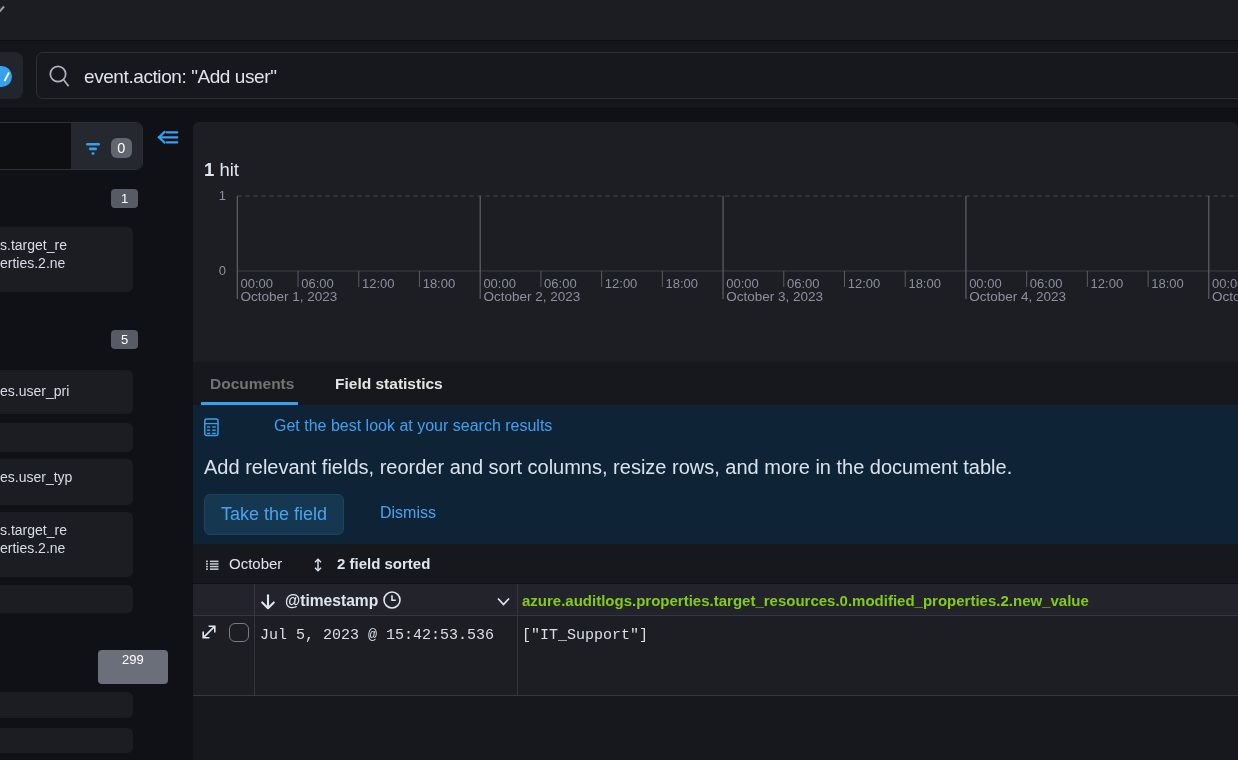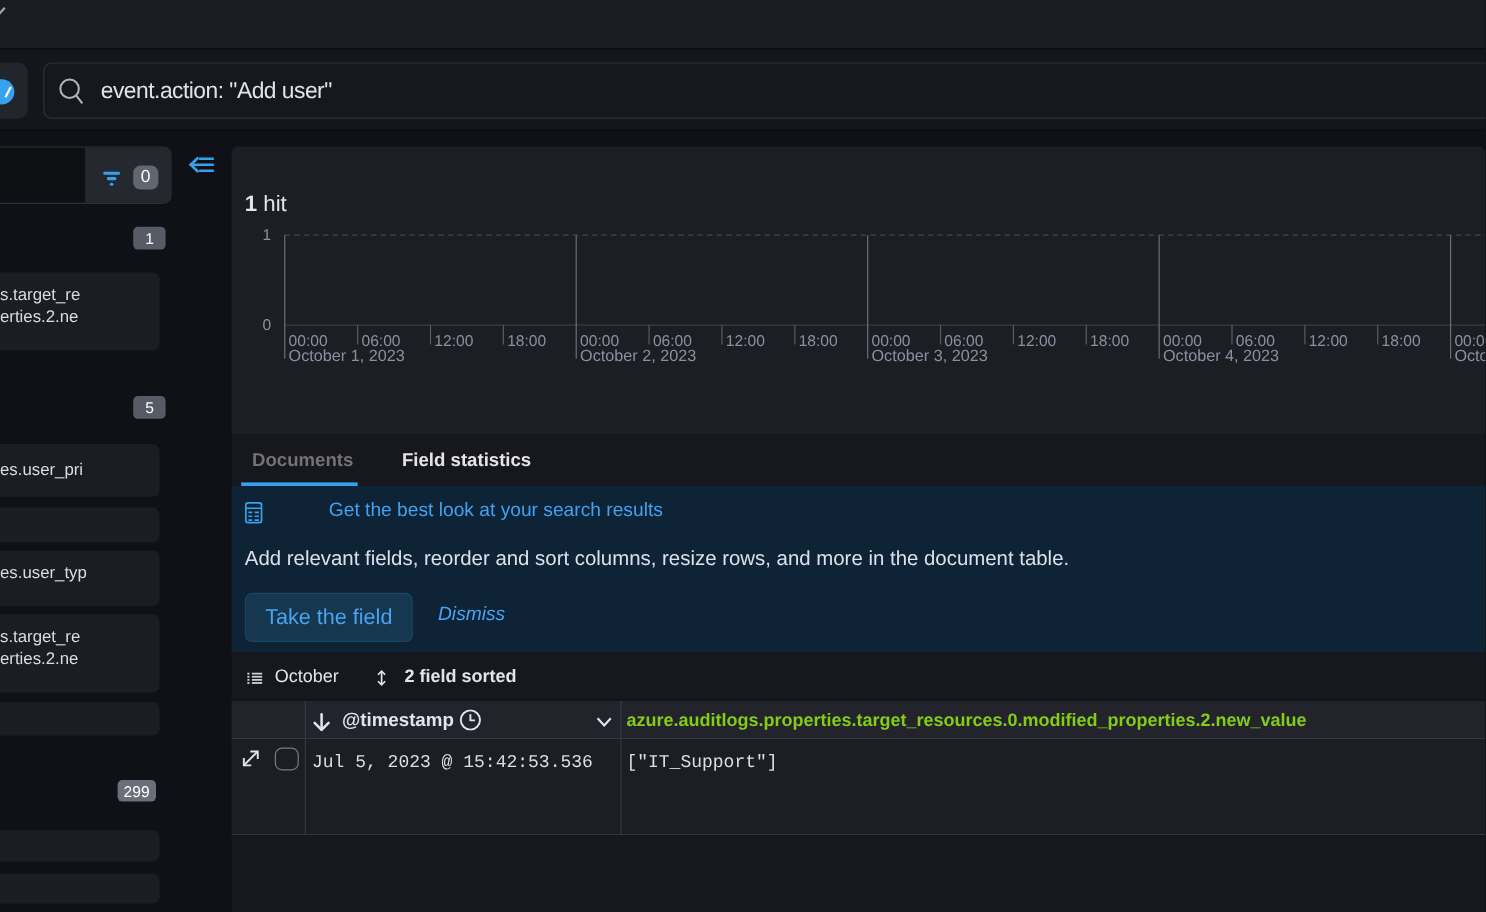--- a/index.html
+++ b/index.html
@@ -46,21 +46,21 @@
   <g stroke="#36a2ef" stroke-width="2.2" stroke-linecap="round" fill="none">
     <path d="M 9.7 3.3 L 20.3 3.3"></path>
     <path d="M 1.8 8.3 L 20.3 8.3"></path>
     <path d="M 7.6 2.9 L 2 8.3 L 7.6 13.7"></path>
     <path d="M 9.7 13.3 L 20.3 13.3"></path>
   </g>
 </svg>
 
 <div class="abs" style="left:111px;top:189px;height:19px;padding:0 10px;background:#565b66;border-radius:4px;color:#fff;font-size:13px;line-height:19px;">1</div>
 <div class="abs" style="left:111px;top:330px;height:19px;padding:0 10px;background:#565b66;border-radius:4px;color:#fff;font-size:13px;line-height:19px;">5</div>
-<div class="abs" style="left:98px;top:650px;height:18px;padding:0 5px;background:#6a6f7a;border-radius:4px;color:#fff;font-size:13px;line-height:19px;">299</div>
+<div class="abs" style="left:98px;top:650px;height:34px;padding:0 24px;background:#6a6f7a;border-radius:4px;color:#fff;font-size:13px;line-height:19px;">299</div>
 
 <div class="abs" style="left:-20px;top:227px;width:153px;height:65px;background:#1c1d23;border-radius:6px;">
   <div style="padding:9px 0 0 20px;font-size:14px;line-height:18px;color:#d7dde8;">s.target_re<br>erties.2.ne</div>
 </div>
 <div class="abs" style="left:-20px;top:370px;width:153px;height:44px;background:#1c1d23;border-radius:6px;">
   <div style="padding:13px 0 0 20px;font-size:14px;color:#d7dde8;">es.user_pri</div>
 </div>
 <div class="abs" style="left:-20px;top:423px;width:153px;height:29px;background:#1c1d23;border-radius:6px;"></div>
 <div class="abs" style="left:-20px;top:459px;width:153px;height:46px;background:#1c1d23;border-radius:6px;">
   <div style="padding:10px 0 0 20px;font-size:14px;color:#d7dde8;">es.user_typ</div>
@@ -139,23 +139,23 @@
   <g stroke="#36a2ef" stroke-width="1.4">
     <line x1="3" y1="9" x2="6.2" y2="9"></line>
       <line x1="8.2" y1="9" x2="11.8" y2="9"></line>
     <line x1="3" y1="12.2" x2="6.2" y2="12.2"></line>
       <line x1="8.2" y1="12.2" x2="11.8" y2="12.2"></line>
     <line x1="3" y1="15.4" x2="6.2" y2="15.4"></line>
       <line x1="8.2" y1="15.4" x2="11.8" y2="15.4"></line>
   </g>
 </svg>
 <div class="abs" style="left:234px;top:417px;font-size:16px;color:#42a0f0;margin-left:40px;">Get the best look at your search results</div>
-<div class="abs" style="left:204px;top:456px;font-size:17px;color:#dbe1eb;">Add relevant fields, reorder and sort columns, resize rows, and more in the document table.</div>
+<div class="abs" style="left:204px;top:456px;font-size:20px;color:#dbe1eb;">Add relevant fields, reorder and sort columns, resize rows, and more in the document table.</div>
 <div class="abs" style="left:204px;top:494px;width:140px;height:41px;background:#15374f;border:1px solid #1d4263;border-radius:6px;text-align:center;line-height:39px;font-size:18px;font-weight:500;color:#4ba3f0;">Take the field</div>
-<div class="abs" style="left:365px;top:504px;font-size:16px;font-weight:500;color:#4ba3f0;font-style:italic;">Dismiss</div>
+<div class="abs" style="left:380px;top:504px;font-size:16px;font-weight:500;color:#4ba3f0;">Dismiss</div>
 
 <div class="abs" style="left:193px;top:544px;width:1045px;height:39px;background:#17181d;"></div>
 <svg class="abs" style="left:205.5px;top:559.5px;" width="13" height="11" viewBox="0 0 13 11">
   <g fill="#c9cfd9">
     <rect x="0" y="0.6" width="1.9" height="1.5"></rect>
       <rect x="3.9" y="0.6" width="8.6" height="1.5"></rect>
     <rect x="0" y="3.2" width="1.9" height="1.5"></rect>
       <rect x="3.9" y="3.2" width="8.6" height="1.5"></rect>
     <rect x="0" y="5.8" width="1.9" height="1.5"></rect>
       <rect x="3.9" y="5.8" width="8.6" height="1.5"></rect>

